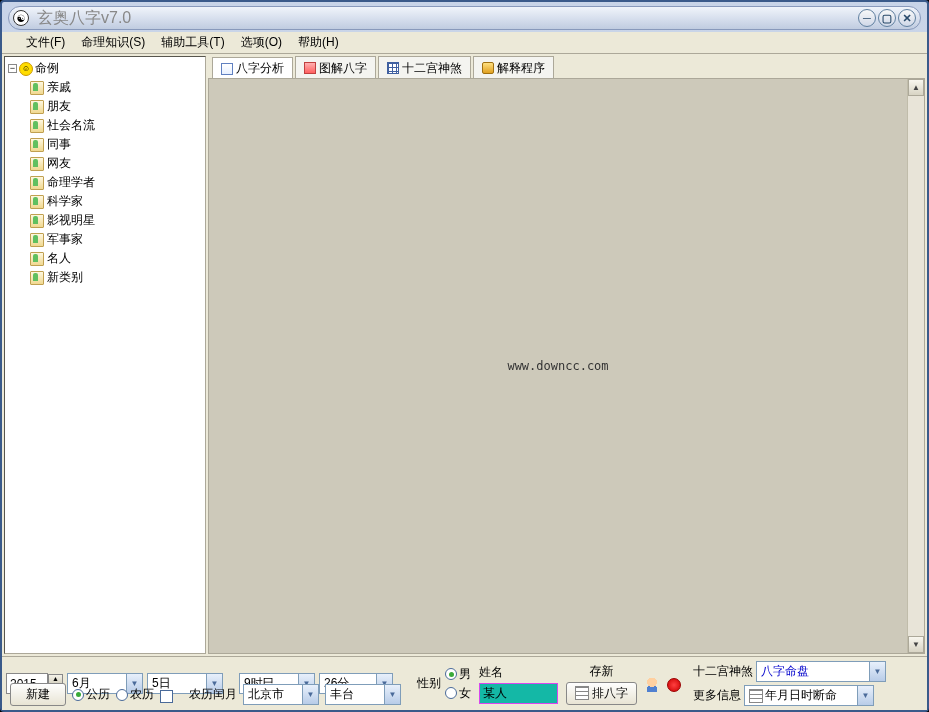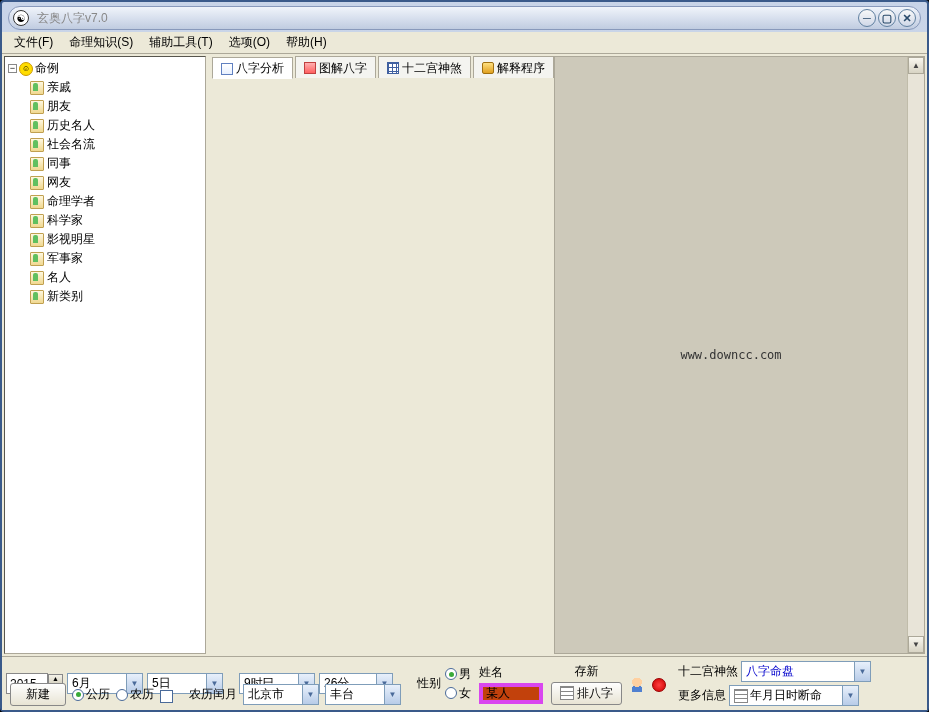--- a/index.html
+++ b/index.html
@@ -2,40 +2,40 @@
 <html><head>
 <meta charset="utf-8">
 <style>
 * { box-sizing: border-box; margin: 0; padding: 0; font-family: "SimSun", "宋体", Arial, sans-serif; font-size: 12px; }
 body { background: #000; width: 929px; height: 712px; overflow: hidden; }
 
 .window { width: 929px; height: 712px; background: linear-gradient(to bottom, #c8d4e8, #e4e8ef); border: 2px solid #3a5a8a; border-radius: 4px; display: flex; flex-direction: column; }
 
 .titlebar { height: 24px; background: linear-gradient(to bottom, #f0f4fa 0%, #d8e0ee 50%, #c0cce0 100%); border-radius: 12px; margin: 4px 6px 2px 6px; display: flex; align-items: center; padding: 0 4px; border: 1px solid #8899bb; position: relative; }
 .titlebar-icon { width: 16px; height: 16px; background: #fff; border-radius: 50%; border: 1px solid #333; display: flex; align-items: center; justify-content: center; font-size: 10px; color: #000; margin-right: 8px; }
-.titlebar-title { color: #888; font-size: 12px; flex: 1; }
+.titlebar-title { color: #888; font-size: 16px; flex: 1; }
 .titlebar-controls { display: flex; gap: 2px; }
 .titlebar-btn { width: 18px; height: 18px; border-radius: 50%; background: linear-gradient(to bottom, #f8f8f8, #d0d8e8); border: 1px solid #6080a0; display: flex; align-items: center; justify-content: center; font-size: 11px; font-weight: bold; color: #2a4a6a; cursor: pointer; }
 
-.menubar { height: 22px; background: #ece9d8; border-bottom: 1px solid #aca899; display: flex; align-items: flex-end; padding: 0 4px; }
+.menubar { height: 22px; background: #ece9d8; border-bottom: 1px solid #aca899; display: flex; align-items: flex-end; padding: 0 16px; }
 .menu-item { padding: 2px 8px; cursor: pointer; color: #000; }
 
 .body { flex: 1; display: flex; background: #ece9d8; overflow: hidden; }
 
 .sidebar { width: 202px; background: #fff; border: 1px inset #aca899; margin: 2px; overflow-y: auto; padding: 2px; }
 .tree-root { display: flex; align-items: center; gap: 2px; padding: 1px; cursor: pointer; }
 .tree-toggle { width: 9px; height: 9px; border: 1px solid #888; background: #fff; display: flex; align-items: center; justify-content: center; font-size: 9px; line-height: 1; color: #000; user-select: none; }
 .tree-icon { width: 14px; height: 14px; display: inline-flex; align-items: center; justify-content: center; }
 .smiley { background: #ffdd00; border: 1px solid #cc9900; border-radius: 50%; font-size: 8px; }
 .tree-children { margin-left: 22px; }
 .tree-item { display: flex; align-items: center; gap: 3px; padding: 1px; cursor: pointer; color: #000; }
 .tree-item-icon { width: 14px; height: 14px; background: linear-gradient(to bottom, #fff8e0, #f0d890); border: 1px solid #c0a050; border-radius: 1px; position: relative; }
 .tree-item-icon::after { content: ""; position: absolute; left: 2px; top: 1px; width: 5px; height: 8px; background: #60c060; border-radius: 2px 2px 0 0; }
 
-.main { flex: 1; display: flex; flex-direction: row; margin: 2px 2px 2px 0; }
+.main { flex: 1; display: flex; flex-direction: column; margin: 2px 2px 2px 0; }
 .tabs { height: 22px; display: flex; gap: 2px; padding-left: 4px; background: #ece9d8; }
 .tab { padding: 3px 8px 2px; background: #f4f4f0; border: 1px solid #aca899; border-bottom: none; display: flex; align-items: center; gap: 3px; cursor: pointer; font-size: 12px; }
 .tab.active { background: #fff; border-bottom: 1px solid #fff; position: relative; top: 1px; }
 .tab-ico { width: 12px; height: 12px; display: inline-block; }
 .ico-doc { background: linear-gradient(#fff, #e8f0ff); border: 1px solid #6080c0; }
 .ico-pic { background: linear-gradient(#ffb0b0, #ff6060); border: 1px solid #c04040; }
 .ico-grid { background: #fff; border: 1px solid #4060a0; background-image: linear-gradient(#4060a0 1px, transparent 1px), linear-gradient(90deg, #4060a0 1px, transparent 1px); background-size: 4px 4px; }
 .ico-expl { background: linear-gradient(#ffe080, #e0a020); border: 1px solid #a07010; border-radius: 2px; }
 
 .content { flex: 1; background: #cdc9ba; border: 1px solid #aca899; display: flex; position: relative; }
@@ -53,21 +53,21 @@
 .combo { height: 21px; border: 1px solid #7f9db9; background: #fff; display: flex; align-items: center; padding: 0 0 0 4px; }
 .combo-txt { flex: 1; white-space: nowrap; overflow: hidden; }
 .combo-btn { width: 16px; height: 19px; background: linear-gradient(#e8f0fb, #b8cce8); border-left: 1px solid #7f9db9; display: flex; align-items: center; justify-content: center; font-size: 8px; color: #4a6a99; cursor: pointer; }
 .btn { height: 23px; padding: 0 8px; background: linear-gradient(#fefefe, #e8e4d4); border: 1px solid #888; border-radius: 3px; cursor: pointer; display: flex; align-items: center; gap: 3px; }
 .lbl { color: #000; white-space: nowrap; }
 .radio { display: inline-flex; align-items: center; gap: 2px; cursor: pointer; }
 .radio-dot { width: 12px; height: 12px; border: 1px solid #4a6a99; border-radius: 50%; background: #fff; display: flex; align-items: center; justify-content: center; }
 .radio-dot.checked::after { content: ""; width: 5px; height: 5px; background: #3aaa3a; border-radius: 50%; }
 .checkbox { display: inline-flex; align-items: flex-end; gap: 16px; cursor: pointer; }
 .check-box { width: 13px; height: 13px; border: 1px solid #4a6a99; background: #fff; }
-.input { height: 21px; width: 64px; border: 4px solid #d946ef; background: #c2410c; padding: 0 3px; }
+.input { height: 21px; width: 79px; border: 1px solid #d946ef; background: #14b8a6; padding: 0 3px; }
 .mini-ico { width: 14px; height: 14px; display: inline-block; }
 .ico-person { background: radial-gradient(circle at 50% 30%, #ffd0a0 40%, transparent 41%), radial-gradient(ellipse at 50% 90%, #5080d0 50%, transparent 51%); cursor: pointer; }
 .ico-stop { background: radial-gradient(#ff4040, #cc0000); border-radius: 50%; border: 1px solid #990000; cursor: pointer; }
 .ico-cal { background: #fff; border: 1px solid #888; background-image: linear-gradient(#888 1px, transparent 1px); background-size: 100% 4px; }
 .combo-w1 { width: 76px; }
 .combo-w2 { width: 74px; }
 .combo-w3 { width: 130px; }
 </style>
 </head>
 <body>
@@ -101,24 +101,20 @@
         <span>命例</span>
       </div>
       <div class="tree-children">
         <div class="tree-item">
             <span class="tree-item-icon"></span>
             <span>亲戚</span>
           </div>
         <div class="tree-item">
             <span class="tree-item-icon"></span>
             <span>朋友</span>
-          </div>
-        <div class="tree-item">
-            <span class="tree-item-icon"></span>
-            <span>历史名人</span>
           </div>
         <div class="tree-item">
             <span class="tree-item-icon"></span>
             <span>社会名流</span>
           </div>
         <div class="tree-item">
             <span class="tree-item-icon"></span>
             <span>同事</span>
           </div>
         <div class="tree-item">

